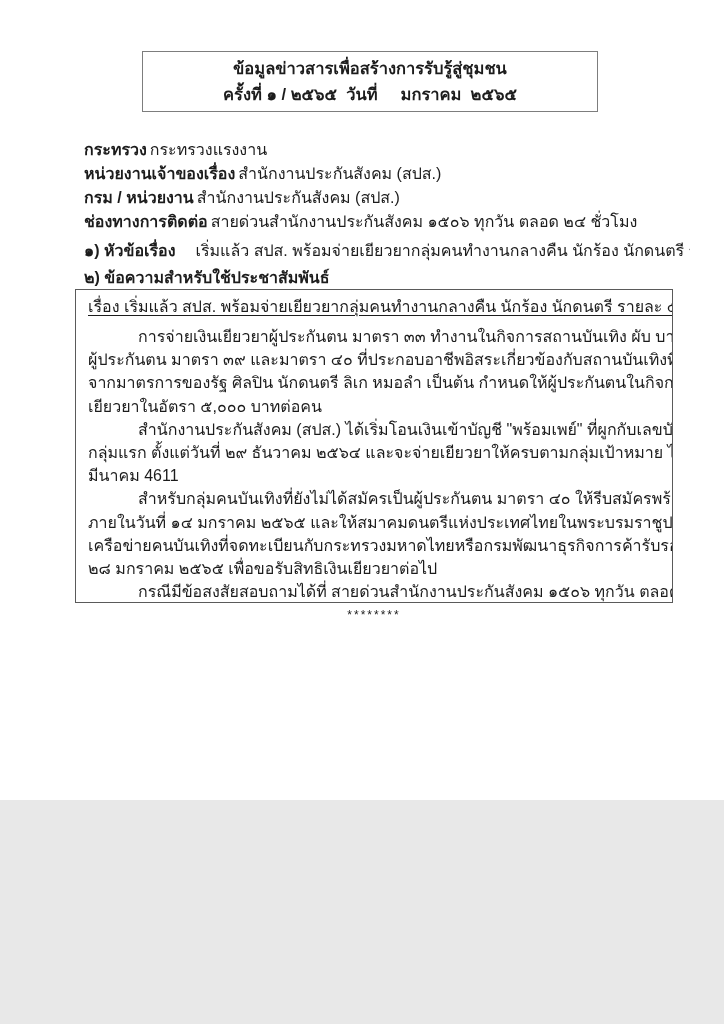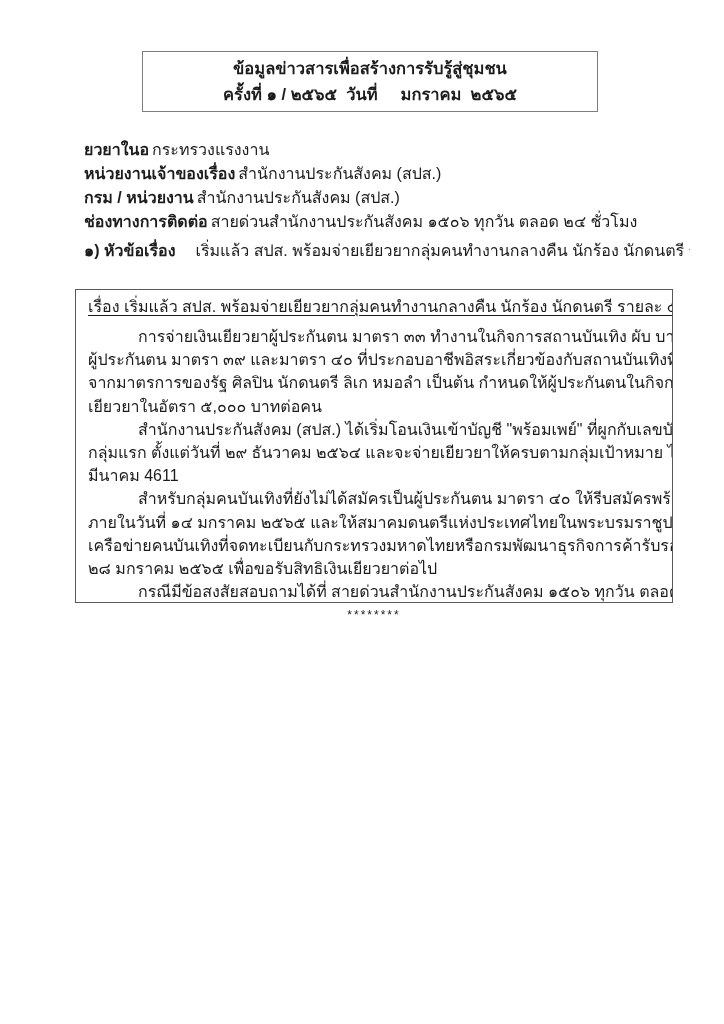--- a/index.html
+++ b/index.html
@@ -4,21 +4,21 @@
 <style>
   :root{
     --text:#1c1c1c;
     --page-background:#ffffff;
     --header-box-border:#7d7d7d;
     --content-box-border:#5a5a5a;
   }
   html,body{margin:0;padding:0;background:#e8e8e8;}
   .page{
     position:relative;
-    width:724px;height:1024px;
+    width:724px;height:800px;
     margin:0 auto;
     background:var(--page-background,#fff);
     color:var(--text,#1c1c1c);
     font-family:"Liberation Sans","DejaVu Sans",sans-serif;
     font-size:16px;
     overflow:hidden;
   }
   .header-box{
     position:absolute;left:142px;top:51px;width:456px;height:61px;
     box-sizing:border-box;
@@ -74,37 +74,38 @@
 
 <div class="page">
 
   <div class="header-box">
     <div>ข้อมูลข่าวสารเพื่อสร้างการรับรู้สู่ชุมชน</div>
     <div>ครั้งที่ ๑ / ๒๕๖๕ &nbsp;วันที่ &nbsp; &nbsp; มกราคม &nbsp;๒๕๖๕</div>
   </div>
 
   <div class="meta">
     <div class="meta-row">
-      <span class="label">ยวยาในอ</span><span>กระทรวงแรงงาน</span>
+      <span class="label">กระทรวง</span><span>กระทรวงแรงงาน</span>
     </div>
     <div class="meta-row">
       <span class="label">หน่วยงานเจ้าของเรื่อง</span><span>สำนักงานประกันสังคม (สปส.)</span>
     </div>
     <div class="meta-row">
       <span class="label">กรม / หน่วยงาน</span><span>สำนักงานประกันสังคม (สปส.)</span>
     </div>
     <div class="meta-row">
       <span class="label">ช่องทางการติดต่อ</span><span>สายด่วนสำนักงานประกันสังคม ๑๕๐๖ ทุกวัน ตลอด ๒๔ ชั่วโมง</span>
     </div>
   </div>
 
   <div class="topic-line">
     <span class="label">๑) หัวข้อเรื่อง</span><span>เริ่มแล้ว สปส. พร้อมจ่ายเยียวยากลุ่มคนทำงานกลางคืน นักร้อง นักดนตรี รายละ ๕,๐๐๐ บาท</span>
   </div>
 
+  <div class="pr-label">๒) ข้อความสำหรับใช้ประชาสัมพันธ์</div>
 
   <div class="content-box">
     <div class="box-title">เรื่อง เริ่มแล้ว สปส. พร้อมจ่ายเยียวยากลุ่มคนทำงานกลางคืน นักร้อง นักดนตรี รายละ ๕,๐๐๐ บาท</div>
 
     <div>
       <div class="pline first">การจ่ายเงินเยียวยาผู้ประกันตน มาตรา ๓๓ ทำงานในกิจการสถานบันเทิง ผับ บาร์ คาราโอเกะ และ</div>
       <div class="pline">ผู้ประกันตน มาตรา ๓๙ และมาตรา ๔๐ ที่ประกอบอาชีพอิสระเกี่ยวข้องกับสถานบันเทิงที่ได้รับผลกระทบ</div>
       <div class="pline">จากมาตรการของรัฐ ศิลปิน นักดนตรี ลิเก หมอลำ เป็นต้น กำหนดให้ผู้ประกันตนในกิจการดังกล่าว ได้รับเงิน</div>
       <div class="pline">เยียวยาในอัตรา ๕,๐๐๐ บาทต่อคน</div>
     </div>

